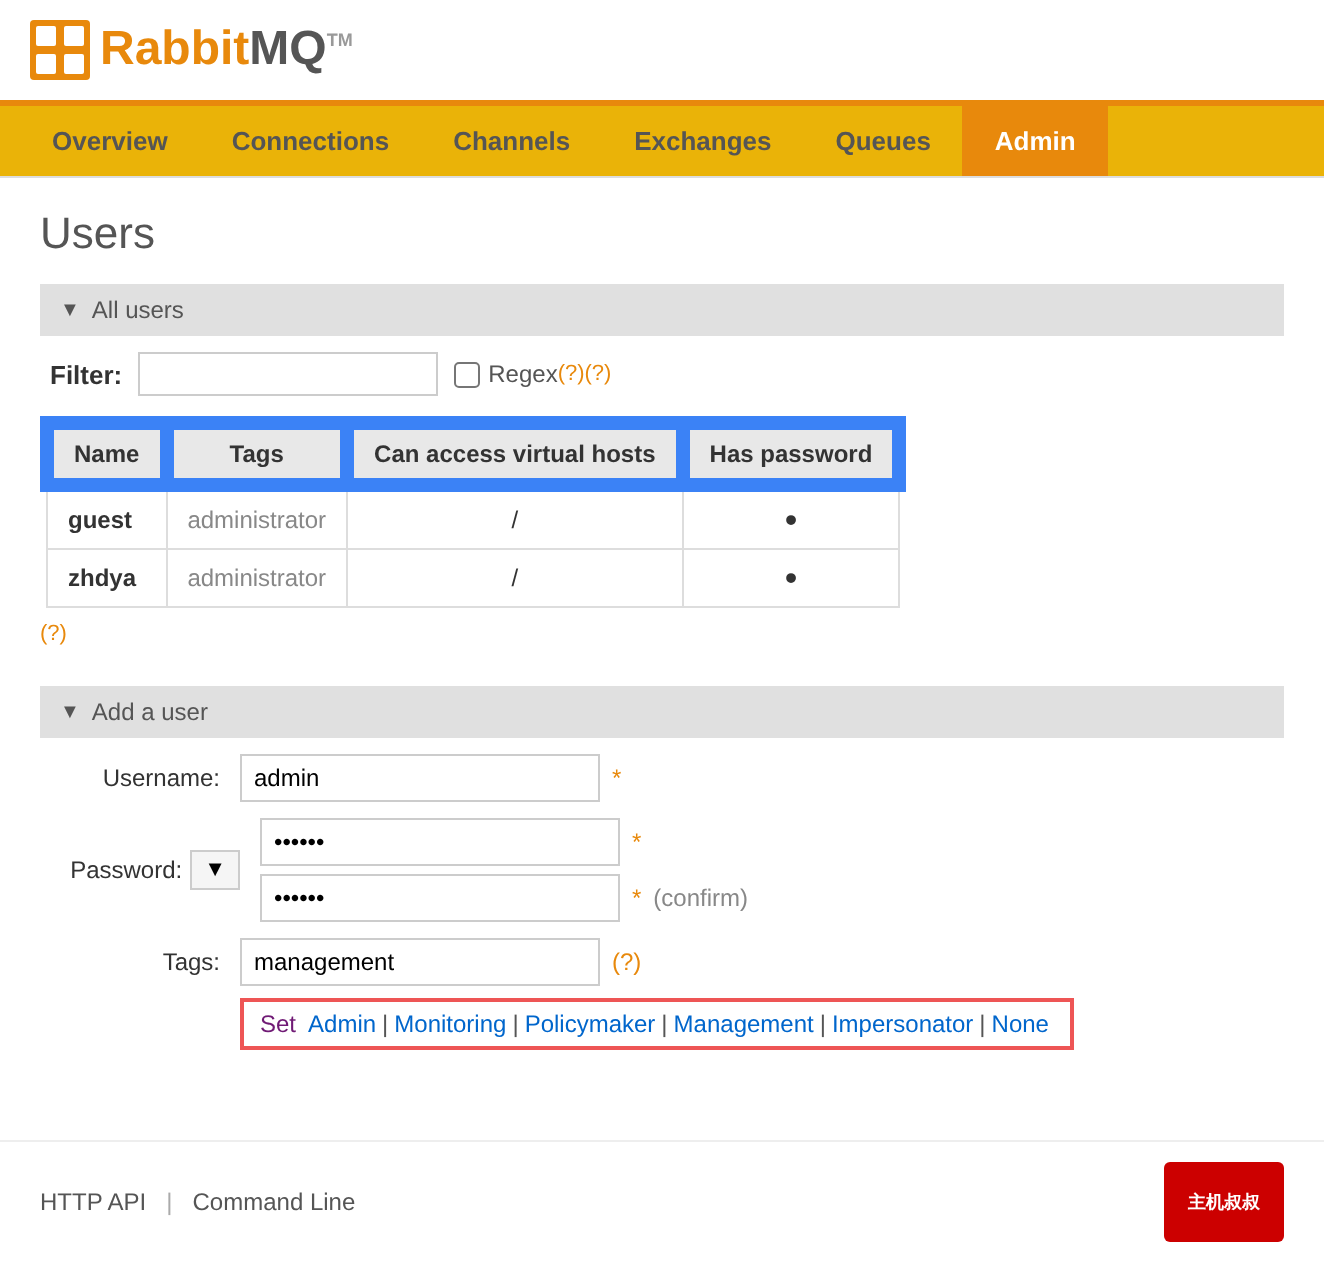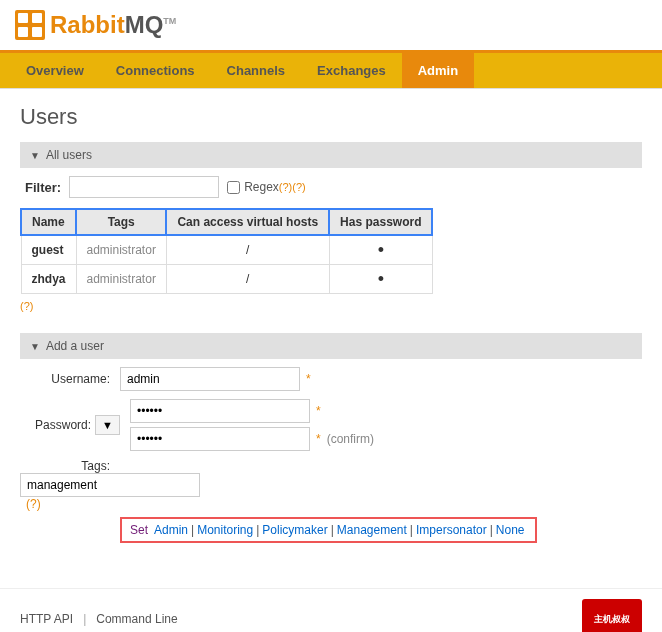--- a/index.html
+++ b/index.html
@@ -28,41 +28,41 @@
     
     .filter-row { display: flex; align-items: center; margin-bottom: 10px; padding: 0 5px; }
     .filter-label { font-weight: bold; margin-right: 8px; }
     .filter-input { border: 1px solid #ccc; padding: 3px 5px; width: 150px; font-size: 12px; }
     .regex-area { display: flex; align-items: center; margin-left: 8px; font-size: 12px; color: #555; }
     .regex-area input[type="checkbox"] { margin-right: 4px; }
     .help-link { color: #e8890c; text-decoration: none; font-size: 11px; }
 
     
     table { border-collapse: collapse; width: auto; margin-bottom: 5px; }
-    table th { background: #e8e8e8; border: 2px solid #3b82f6; padding: 5px 10px; font-size: 12px; text-align: center; white-space: nowrap; }
+    table th { background: #e8e8e8; border: 7px solid #3b82f6; padding: 5px 10px; font-size: 12px; text-align: center; white-space: nowrap; }
     table th:first-child { text-align: left; }
     table td { border: 1px solid #ddd; padding: 5px 10px; font-size: 12px; text-align: center; }
     table td:first-child { text-align: left; font-weight: bold; }
     table td.tag { color: #888; }
     .dot { font-size: 18px; line-height: 1; }
     .help-text { color: #e8890c; font-size: 12px; margin-top: 4px; }
 
     
     .form-row { display: flex; align-items: center; margin-bottom: 8px; }
     .form-label { text-align: right; width: 90px; margin-right: 10px; font-size: 12px; }
     .form-input { border: 1px solid #ccc; padding: 4px 6px; width: 180px; font-size: 12px; }
     .required { color: #e8890c; margin-left: 6px; font-size: 12px; }
     .confirm-text { color: #888; font-size: 12px; margin-left: 6px; }
 
     
     .password-group { display: flex; flex-direction: column; gap: 4px; }
     .dropdown-btn { border: 1px solid #ccc; background: #f5f5f5; padding: 3px 6px; font-size: 11px; cursor: pointer; }
 
     
-    .tags-row { display: flex; align-items: flex-start; margin-bottom: 6px; flex-direction: column; }
+    .tags-row { display: flex; align-items: center; margin-bottom: 6px; }
     .tags-label { text-align: right; width: 90px; margin-right: 10px; font-size: 12px; }
     .tags-input { border: 1px solid #ccc; padding: 4px 6px; width: 180px; font-size: 12px; }
     .tags-help { color: #e8890c; font-size: 12px; margin-left: 6px; }
 
     
     .tag-buttons-row { margin-left: 100px; margin-bottom: 12px; }
     .tag-buttons-box { border: 2px solid #e55; padding: 4px 8px; display: inline-flex; align-items: center; gap: 0; font-size: 12px; }
     .tag-btn { color: #0066cc; background: none; border: none; cursor: pointer; font-size: 12px; padding: 0 3px; }
     .tag-sep { color: #555; }
 
@@ -101,20 +101,23 @@
         <a href="#">Overview</a>
       </li>
     <li>
         <a href="#">Connections</a>
       </li>
     <li>
         <a href="#">Channels</a>
       </li>
     <li>
         <a href="#">Exchanges</a>
+      </li>
+    <li>
+        <a href="#">Queues</a>
       </li>
     <li class="active">
         <a href="#">Admin</a>
       </li>
   </ul>
 </nav>
 
 <div class="content">
   <h1>Users</h1>
 

